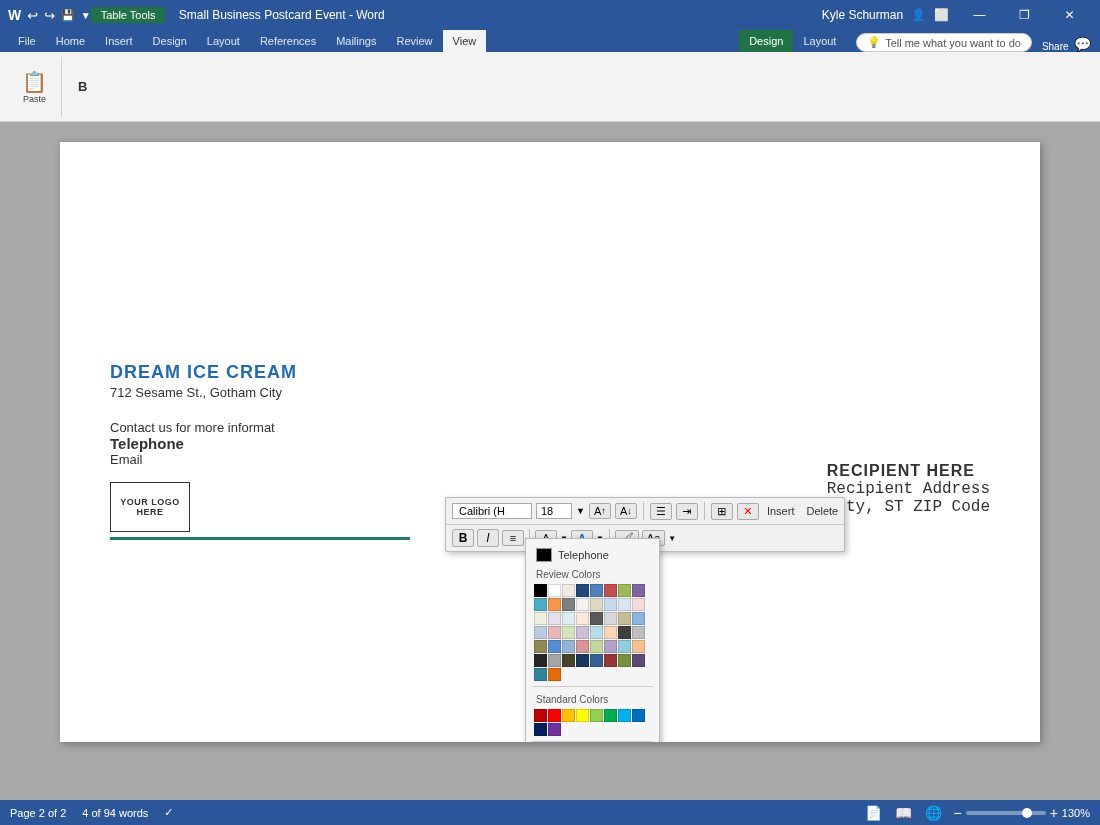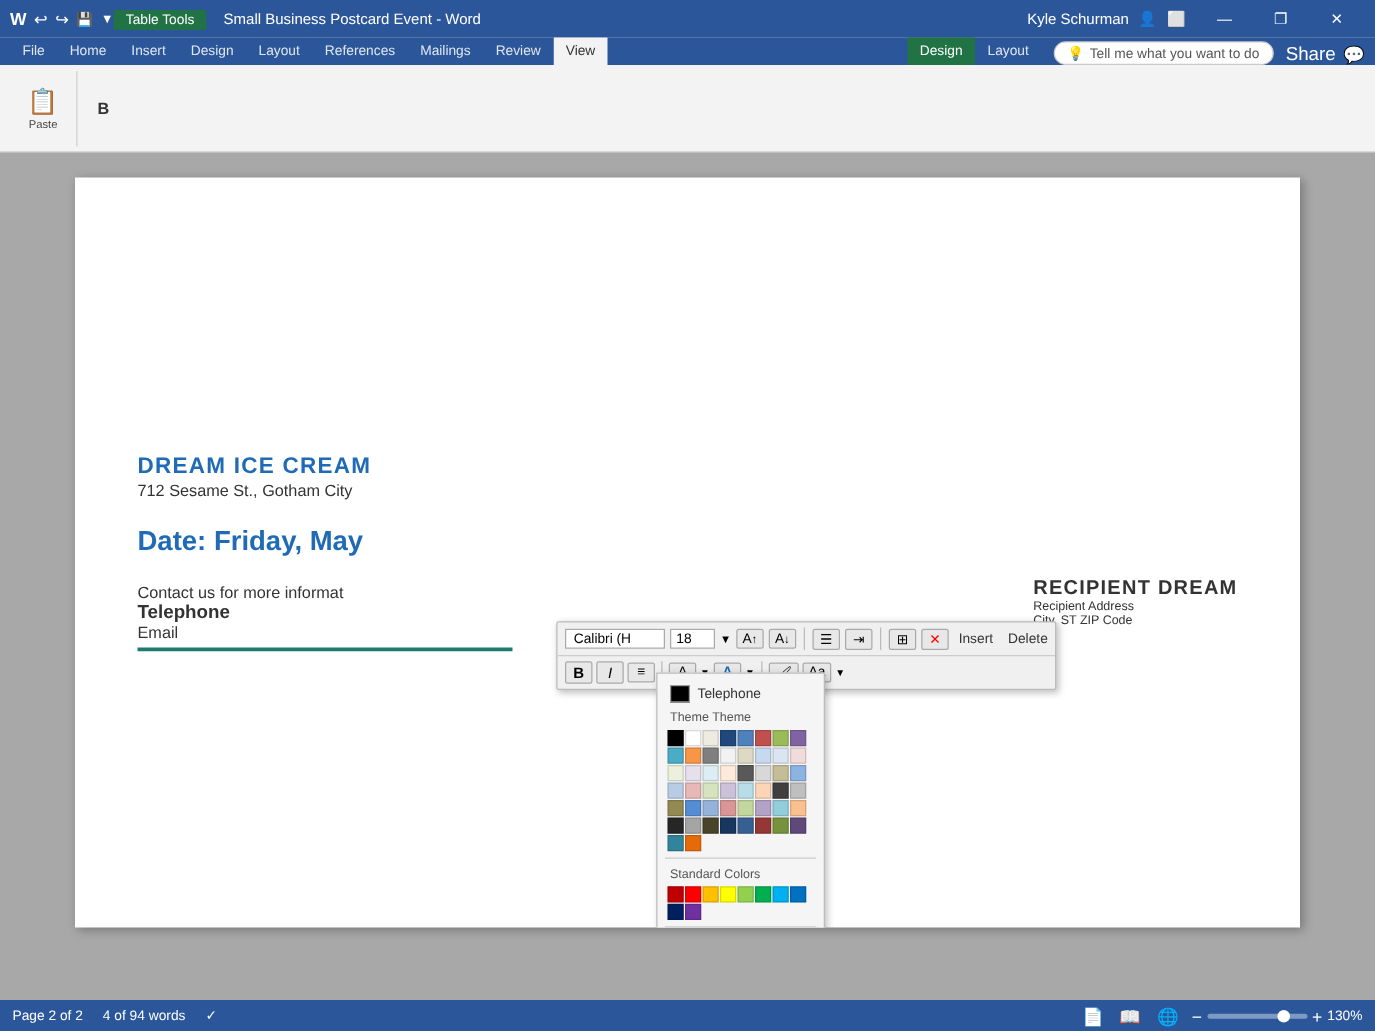--- a/index.html
+++ b/index.html
@@ -189,22 +189,23 @@
       right: 50px;
       top: 320px;
     }
     .recipient-name {
       font-size: 16px;
       font-weight: bold;
       color: #333;
       letter-spacing: 1px;
     }
     .recipient-address-line {
-      font-size: 10px;
-      color: #333;
+      font-size: 16px;
+      color: #333;
+      font-family: Liberation Mono, monospace;
     }
 
     
     .float-toolbar {
       position: absolute;
       top: 355px;
       left: 385px;
       background: #f0f0f0;
       border: 1px solid #bbb;
       box-shadow: 2px 2px 6px rgba(0,0,0,0.25);
@@ -380,21 +381,21 @@
   <div class="ribbon-tab">Mailings</div>
   <div class="ribbon-tab">Review</div>
   <div class="ribbon-tab active">View</div>
   <div style="flex:1;"></div>
   <div class="ribbon-tab tt-active">Design</div>
   <div class="ribbon-tab" style="color:rgba(255,255,255,0.85);">Layout</div>
   <div class="tell-me">
     <span>💡</span>
     <span>Tell me what you want to do</span>
   </div>
-  <span style="color:white;font-size:15px;margin-left:10px;cursor:pointer;margin-top:20px;">Share</span>
+  <span style="color:white;font-size:10px;margin-left:10px;cursor:pointer;margin-top:20px;">Share</span>
   <span style="color:white;font-size:14px;margin-left:6px;cursor:pointer;">💬</span>
 </div>
 
 <div class="ribbon">
   <div class="ribbon-group">
     <div class="ribbon-btn">
       <span class="ribbon-btn-icon">📋</span>
       <span class="ribbon-btn-label">Paste</span>
     </div>
   </div>
@@ -405,34 +406,34 @@
   </div>
 </div>
 
 <div class="doc-area">
   <div class="page">
     <div class="page-content">
       <div class="business-name">DREAM ICE CREAM</div>
       <div class="business-address">712 Sesame St., Gotham City</div>
 
       <div class="event-section">
-        <div class="date-line">Date: Friday, May</div>
       </div>
 
       <div class="contact-section">
         <div class="contact-text">Contact us for more informat</div>
         <div class="contact-phone">Telephone</div>
         <div class="contact-email">Email</div>
       </div>
 
+      <div class="logo-box">YOUR LOGO<br>HERE</div>
       <div class="bottom-line"></div>
     </div>
 
     <div class="recipient-section">
-      <div class="recipient-name">RECIPIENT DREAM</div>
+      <div class="recipient-name">RECIPIENT HERE</div>
       <div class="recipient-address-line">Recipient Address</div>
       <div class="recipient-address-line">City, ST ZIP Code</div>
     </div>
 
     <div class="float-toolbar">
       <div class="ft-row1">
         <input class="ft-font-name" value="Calibri (H" readonly="" style="">
         <input class="ft-font-size" value="18" readonly="" style="">
         <span style="font-size:9px;cursor:pointer;">▼</span>
         <button class="ft-btn">A<sup>↑</sup></button>
@@ -466,21 +467,21 @@
         <button class="ft-btn">Aa</button>
         <span style="font-size:8px;cursor:pointer;">▼</span>
       </div>
     </div>
 
     <div class="color-picker">
       <div class="cp-automatic">
         <div class="cp-auto-swatch"></div>
         <span>Telephone</span>
       </div>
-      <div class="cp-section-label">Theme Theme</div>
+      <div class="cp-section-label">Review Colors</div>
       <div class="cp-grid" id="theme-grid">
           <div class="cp-cell" style="background: rgb(0, 0, 0);"></div>
           <div class="cp-cell" style="background: rgb(255, 255, 255);"></div>
           <div class="cp-cell" style="background: rgb(238, 236, 225);"></div>
           <div class="cp-cell" style="background: rgb(31, 73, 125);"></div>
           <div class="cp-cell" style="background: rgb(79, 129, 189);"></div>
           <div class="cp-cell" style="background: rgb(192, 80, 77);"></div>
           <div class="cp-cell" style="background: rgb(155, 187, 89);"></div>
           <div class="cp-cell" style="background: rgb(128, 100, 162);"></div>
           <div class="cp-cell" style="background: rgb(75, 172, 198);"></div>

